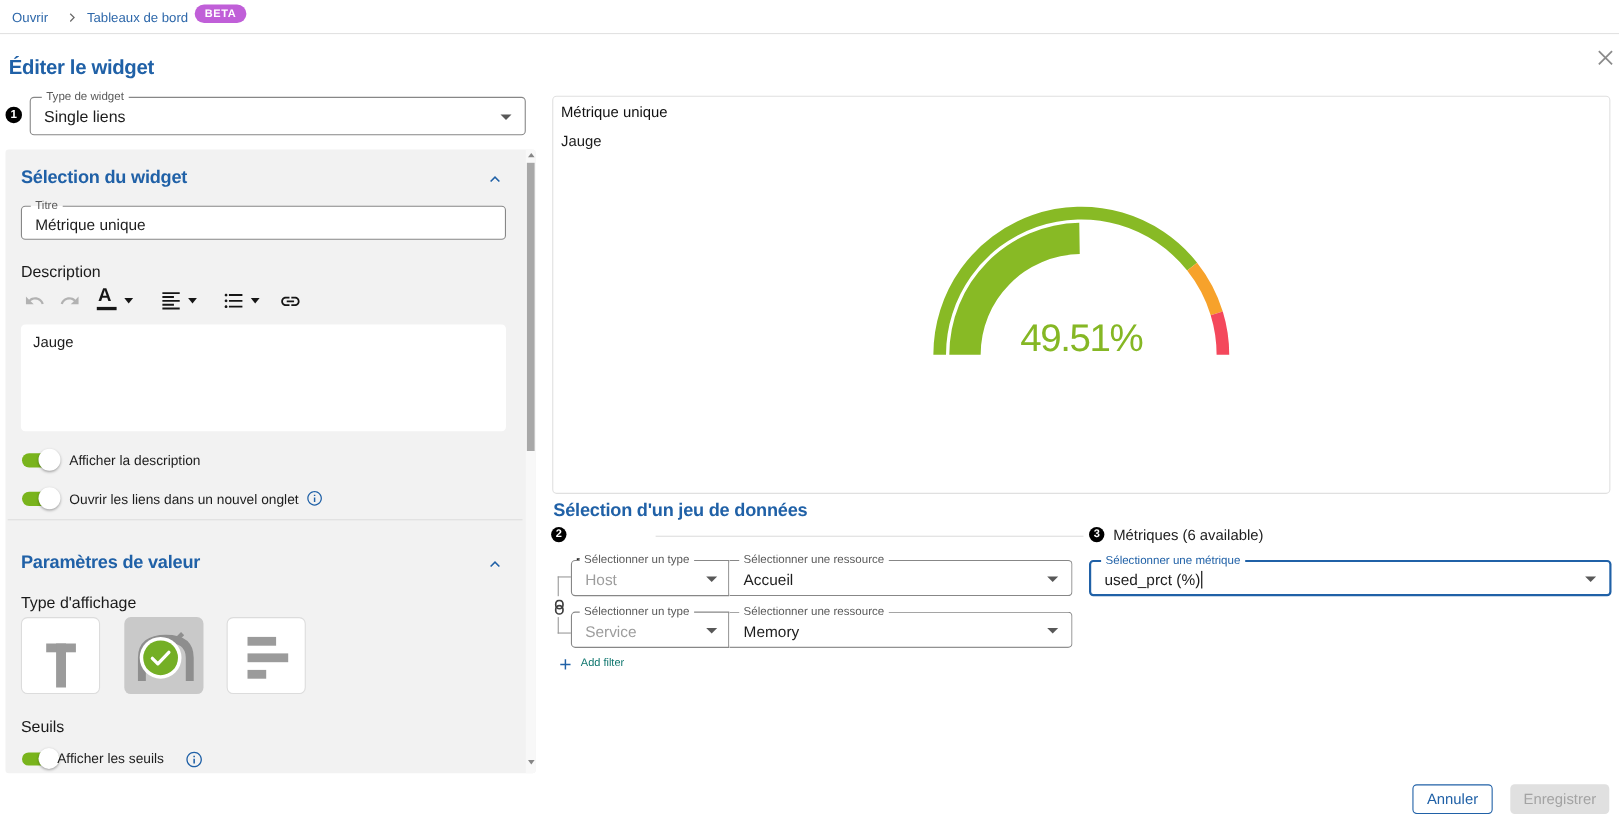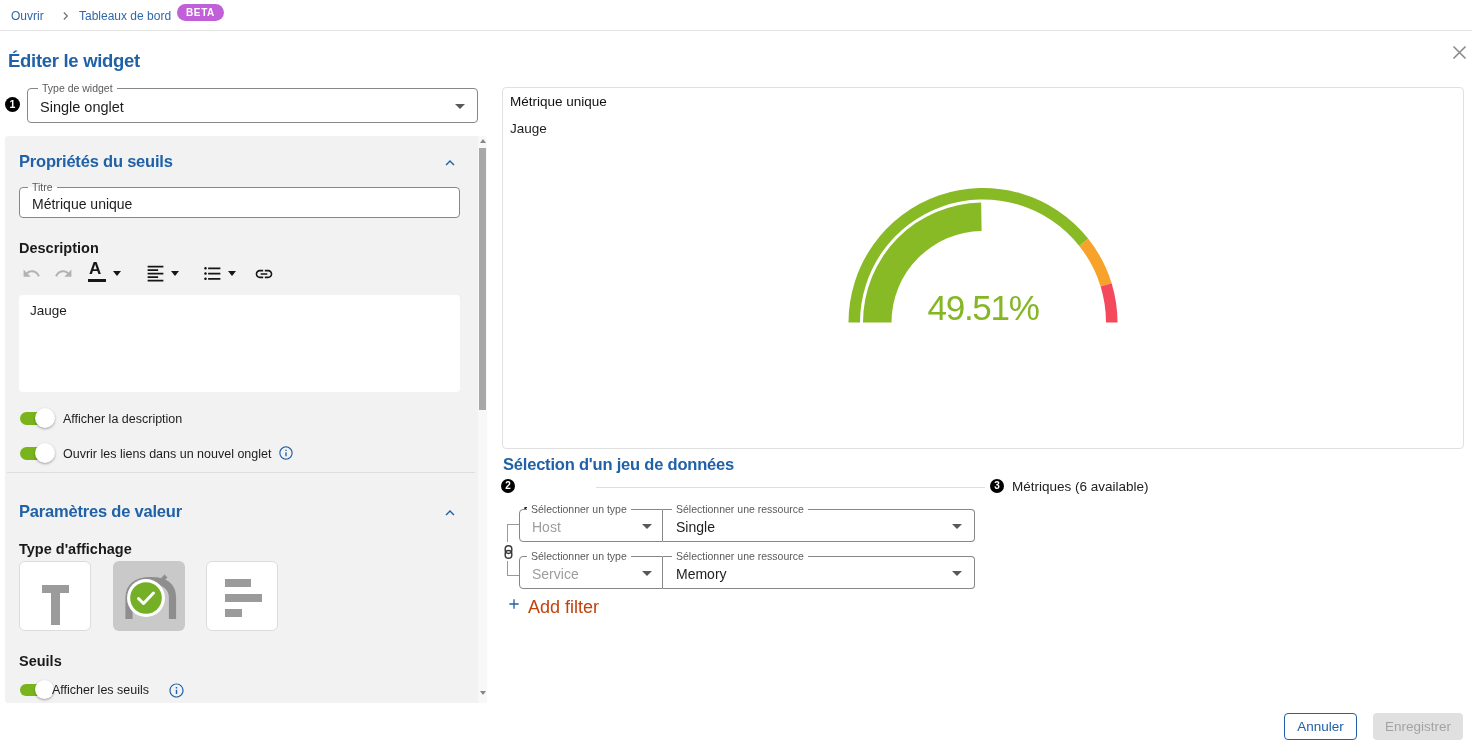--- a/index.html
+++ b/index.html
@@ -18,21 +18,21 @@
   
   .ofield { position:absolute; border:1px solid #878787; border-radius:4px; background:#fff; }
   .ofield .flabel { position:absolute; top:-7px; left:10px; padding:0 4px; font-size:10.5px; color:#5a5a5a; line-height:12px; white-space:nowrap; }
   .ofield .fvalue { position:absolute; left:12px; top:50%; transform:translateY(-50%); font-size:14.5px; color:#1d1d1d; white-space:nowrap; margin-top:1px; }
   .ofield .arrow { position:absolute; right:12px; top:50%; margin-top:-2px; width:0; height:0; border-left:5px solid transparent; border-right:5px solid transparent; border-top:5.5px solid #585858; }
   .labelbg-white { background:#fff; }
   .labelbg-panel { background:linear-gradient(#f2f2f2 52%, #fff 52%); }
   
   #lpanel { position:absolute; left:5px; top:136px; width:482px; height:567px; background:#f2f2f2; border-radius:3px; }
   .sechead { position:absolute; font-size:16.5px; font-weight:bold; color:#2061a7; letter-spacing:-0.2px; }
-  .boldlabel { position:absolute; font-size:14.5px; font-weight:bold; color:#1a1a1a; }
+  .boldlabel { position:absolute; font-size:14.5px; font-weight:normal; color:#1a1a1a; }
   
   .toggle-track { position:absolute; width:34px; height:13px; border-radius:7px; background:#79b41c; }
   .toggle-knob  { position:absolute; width:20px; height:20px; border-radius:50%; background:#fff; box-shadow:0 1px 2.5px rgba(0,0,0,.35); }
   .toglabel { position:absolute; font-size:12.5px; color:#1d1d1d; }
   
   .dtbtn { position:absolute; width:72px; height:70px; border-radius:6px; background:#fff; border:1px solid #dcdcdc; }
   .dtbtn.sel { background:#c9c9c9; border:none; }
   
   #pcard { position:absolute; left:502px; top:87px; width:962px; height:362px; border:1px solid #e0e0e0; border-radius:4px; background:#fff; }
   
@@ -56,26 +56,26 @@
 
   <svg class="abs" style="left:1452px; top:45px;" width="15" height="15" viewBox="0 0 15 15">
       <path stroke="#8a8a8a" stroke-width="1.6" d="M1.5 1.5 L13.5 13.5 M13.5 1.5 L1.5 13.5"></path>
     </svg>
 
   <div id="h1">Éditer le widget</div>
 
   <div class="numbadge" style="left:5px; top:97px;">1</div>
   <div class="ofield" style="left:27px; top:88px; width:451px; height:35px;">
     <span class="flabel labelbg-white">Type de widget</span>
-    <span class="fvalue">Single onglet</span>
+    <span class="fvalue">Single liens</span>
     <span class="arrow"></span>
   </div>
 
   <div id="lpanel"></div>
-  <div class="sechead" style="left:19px; top:152px;">Propriétés du seuils</div>
+  <div class="sechead" style="left:19px; top:152px;">Sélection du widget</div>
   <svg class="abs" style="left:441px; top:154px;" width="18" height="18" viewBox="0 0 24 24">
       <path fill="#2061a7" d="M12 8l-6 6 1.41 1.41L12 10.83l4.59 4.58L18 14z"></path>
     </svg>
 
   <div class="ofield" style="left:19px; top:187px; width:441px; height:31px;">
     <span class="flabel labelbg-panel" style="left:8px;">Titre</span>
     <span class="fvalue" style="font-size:14px;">Métrique unique</span>
   </div>
 
   <div class="boldlabel" style="left:19px; top:240px;">Description</div>
@@ -179,21 +179,21 @@
   <div class="numbadge" style="left:990px; top:479px; width:14px; height:14px; line-height:14px; font-size:10px;">3</div>
   <span class="abs" style="left:1012px; top:479px; font-size:13.5px; color:#222;">Métriques (6 available)</span>
 
   <div class="ofield" style="left:519px; top:509px; width:144px; height:33px; border-radius:4px 0 0 4px;">
     <span class="flabel labelbg-white" style="left:7px;">Sélectionner un type</span>
     <span class="fvalue" style="font-size:14px; color:#9d9d9d;">Host</span>
     <span class="arrow" style="right:10px;"></span>
   </div>
   <div class="ofield" style="left:663px; top:509px; width:312px; height:33px; border-radius:0 4px 4px 0; border-left:none;">
     <span class="flabel labelbg-white" style="left:9px;">Sélectionner une ressource</span>
-    <span class="fvalue" style="left:13px; font-size:14px;">Single</span>
+    <span class="fvalue" style="left:13px; font-size:14px;">Accueil</span>
     <span class="arrow"></span>
   </div>
   <div class="ofield" style="left:519px; top:556px; width:144px; height:33px; border-radius:4px 0 0 4px;">
     <span class="flabel labelbg-white" style="left:7px;">Sélectionner un type</span>
     <span class="fvalue" style="font-size:14px; color:#9d9d9d;">Service</span>
     <span class="arrow" style="right:10px;"></span>
   </div>
   <div class="ofield" style="left:663px; top:556px; width:312px; height:33px; border-radius:0 4px 4px 0; border-left:none;">
     <span class="flabel labelbg-white" style="left:9px;">Sélectionner une ressource</span>
     <span class="fvalue" style="left:13px; font-size:14px;">Memory</span>
@@ -205,19 +205,24 @@
   <svg class="abs" style="left:502px; top:545px;" width="13" height="14" viewBox="0 0 13 14">
       <rect x="3.2" y="0.8" width="6.6" height="7.6" rx="3.3" fill="none" stroke="#3c3c3c" stroke-width="1.5"></rect>
       <rect x="3.2" y="5.6" width="6.6" height="7.6" rx="3.3" fill="none" stroke="#3c3c3c" stroke-width="1.5"></rect>
     </svg>
   <div class="abs" style="left:507px; top:561px; width:1px; height:15px; background:#9a9a9a;"></div>
   <div class="abs" style="left:507px; top:575px; width:12px; height:1px; background:#9a9a9a;"></div>
 
   <svg class="abs" style="left:506px; top:596px;" width="16" height="16" viewBox="0 0 24 24">
       <path fill="#2061a7" d="M19 13h-6v6h-2v-6H5v-2h6V5h2v6h6z"></path>
     </svg>
-  <span class="abs" style="left:528px; top:597px; font-size:18px; color:#c2410c;">Add filter</span>
-
+  <span class="abs" style="left:528px; top:597px; font-size:10px; color:#0f766e;">Add filter</span>
+
+  <div class="ofield" style="left:990px; top:509px; width:475px; height:33px; border:2px solid #2061a7;">
+    <span class="flabel labelbg-white" style="color:#2061a7; left:9px;">Sélectionner une métrique</span>
+    <span class="fvalue" style="font-size:14px;">used_prct (%)<span style="display:inline-block; width:1.5px; height:16px; background:#000; vertical-align:-3px; margin-left:0.5px;"></span></span>
+    <span class="arrow"></span>
+  </div>
 
   <div id="btn-annuler">Annuler</div>
   <div id="btn-save">Enregistrer</div>
 
 </div>
 
 </body></html>

